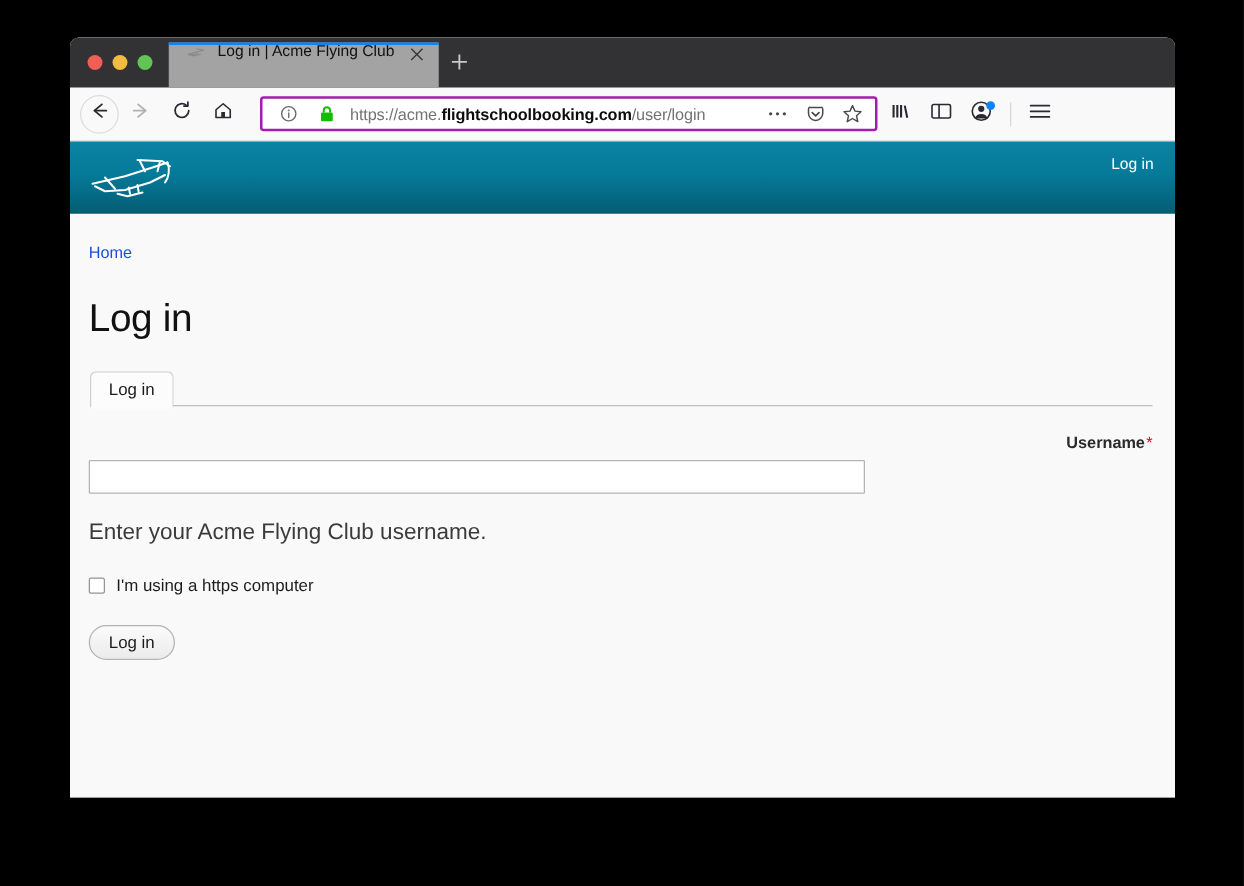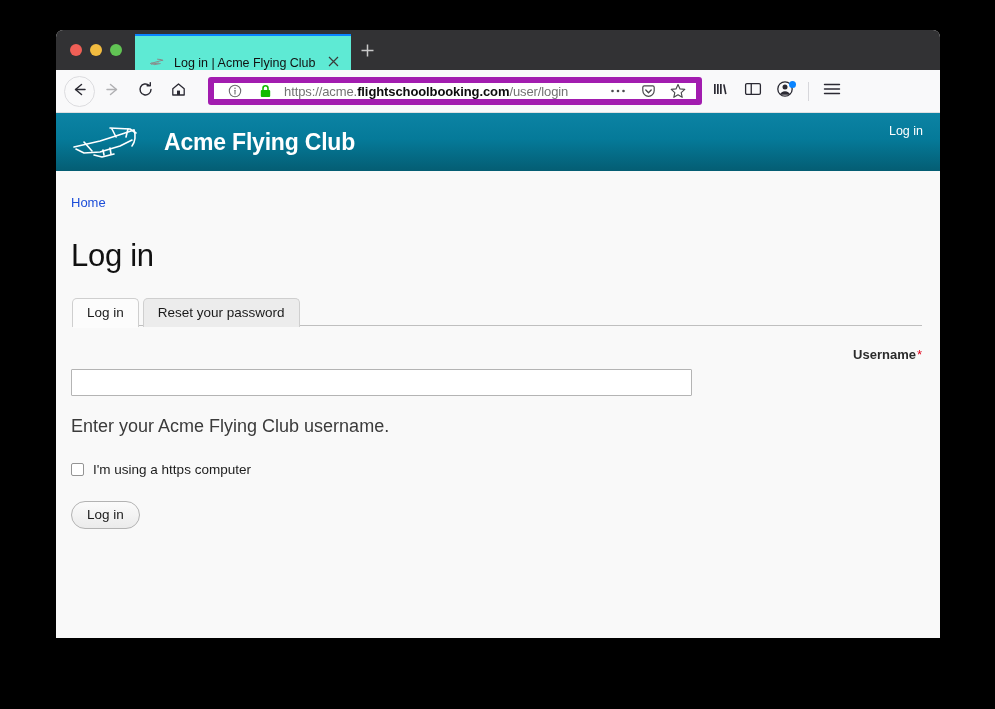--- a/index.html
+++ b/index.html
@@ -39,23 +39,23 @@
   }
   .light { width: 12px; height: 12px; border-radius: 50%; display:block; }
   .light.red    { background: #ef5f56; }
   .light.yellow { background: #f2bc40; }
   .light.green  { background: #61c454; }
 
   .browser-tab {
     position: relative;
     height: 36px;
     min-width: 208px;
-    background: #5eead4;
-    display: flex;
-    align-items: flex-end;
+    background: #a3a3a3;
+    display: flex;
+    align-items: flex-start;
     padding: 0 8px 0 14px;
     gap: 9px;
   }
   .browser-tab::before {
     content: "";
     position: absolute;
     left: 0; right: 0; top: 0;
     height: 2px;
     background: #0a84ff;
   }
@@ -100,21 +100,21 @@
     border-radius: 50%;
     flex: 0 0 auto;
   }
   .nav-btn.back { border: 1px solid #dcdcdf; }
 
   .urlbar {
     flex: 1 1 auto;
     margin: 0 2px 0 12px;
     height: 28px;
     background: #fff;
-    border: 6px solid #a21caf;
+    border: 2px solid #a21caf;
     border-radius: 3px;
     display: flex;
     align-items: center;
     padding: 0 7px 0 10px;
     gap: 8px;
     max-width: 494px;
   }
   .url-text {
     flex: 1 1 auto;
     font-size: 13px;
@@ -470,34 +470,32 @@
             <path d="M40 9 L60 10 L66 14"></path>
             <path d="M42 10 L46 18"></path>
             <path d="M58 10 L56 18"></path>
             <path d="M64 11 A9 13 0 0 1 62 27"></path>
             <path d="M24 36 L32 38 L44 35"></path>
             <path d="M33 31 L34 36"></path>
             <path d="M40 29 L41 35"></path>
           </g>
         </svg>
       </div>
-      <div class="site-name">Acme Flying Club</div>
       <a class="header-login">Log in</a>
     </div>
 
     <div class="page-body">
 
       <a class="breadcrumb">Home</a>
 
       <h1 class="page-title">Log in</h1>
 
       <div class="tabs-wrap">
         <div class="tabs-row">
           <div class="ui-tab active">Log in</div>
-          <div class="ui-tab">Reset your password</div>
         </div>
         <div class="tabs-rule"></div>
       </div>
 
       <form class="login-form">
 
         <div class="field">
           <label class="field-label"><span>Username</span><span class="req">*</span></label>
           <input class="text-input" type="text" value="" style="">
           <div class="help-text">Enter your Acme Flying Club username.</div>

